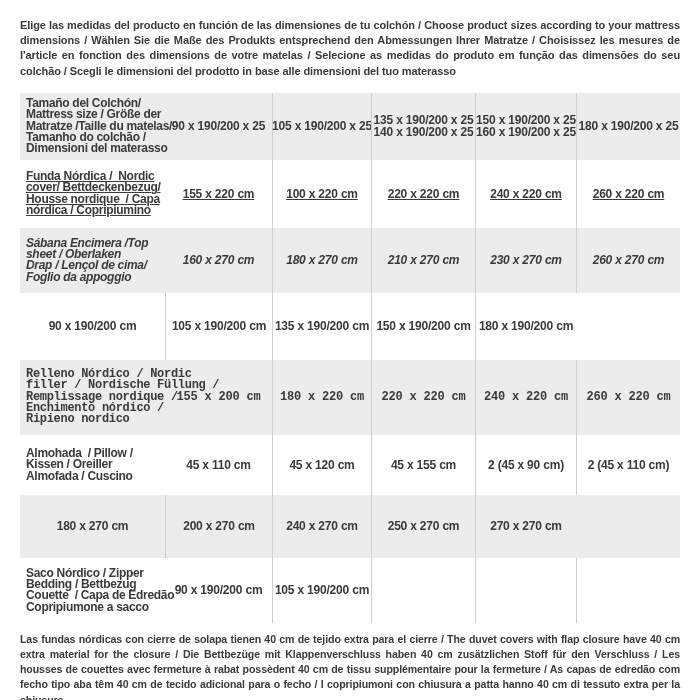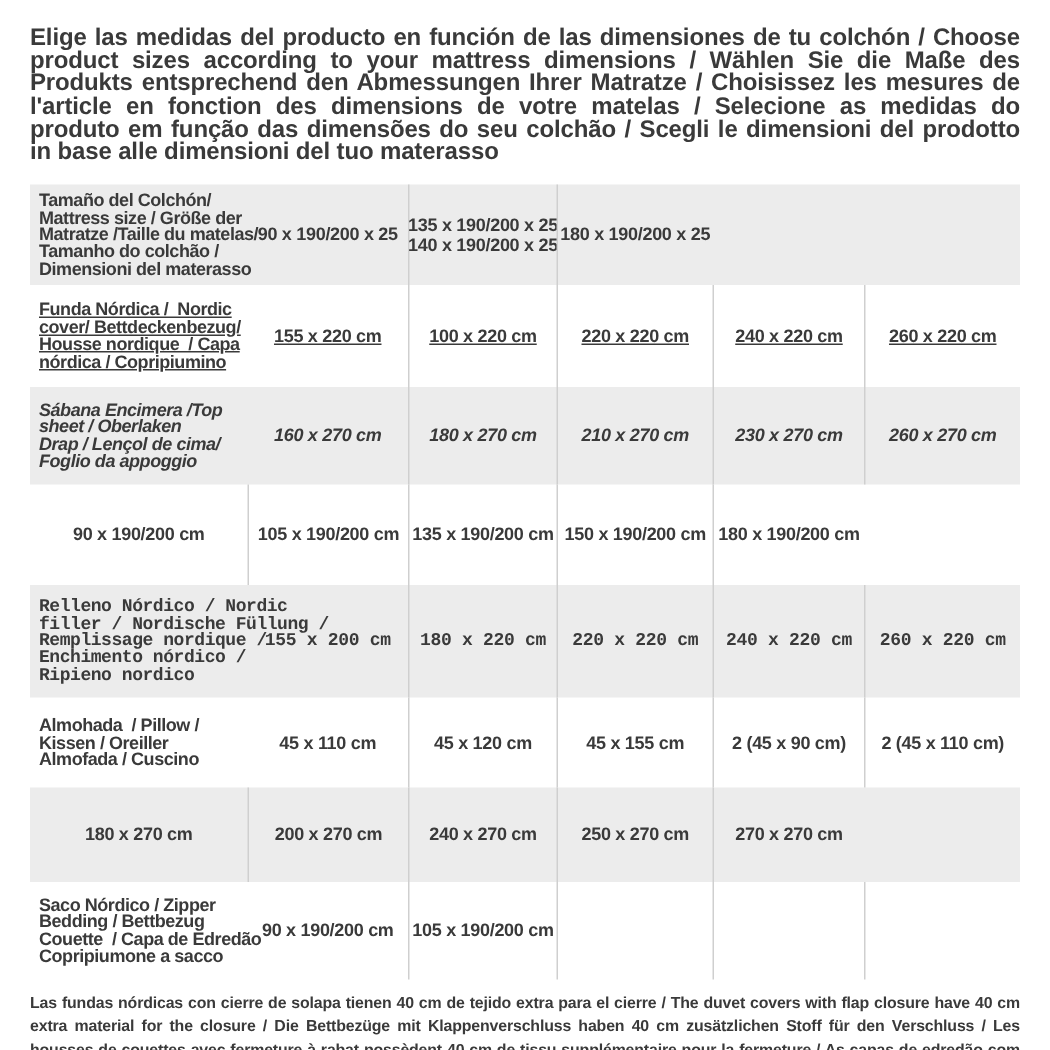--- a/index.html
+++ b/index.html
@@ -6,21 +6,21 @@
   html, body { width: 700px; height: 700px; }
   body {
     background: #ffffff;
     font-family: "Liberation Sans", sans-serif;
     font-weight: bold;
     color: #3a3a3a;
     overflow: hidden;
   }
   .intro {
     margin: 18px 20px 0 20px;
-    font-size: 16px;
+    font-size: 11px;
     line-height: 15.2px;
     text-align: justify;
     letter-spacing: -0.1px;
   }
   .size-table {
     margin: 14px 20px 0 20px;
     width: 660px;
   }
   .trow {
     display: grid;
@@ -70,22 +70,25 @@
 
 <div class="size-table">
 
   <div class="trow alt">
     <div class="tcell tlabel">Tamaño del Colchón/
 Mattress size / Größe der
 Matratze /Taille du matelas/
 Tamanho do colchão /
 Dimensioni del materasso</div>
     <div class="tcell">90 x 190/200 x 25</div>
+    <div class="tcell vline">105 x 190/200 x 25</div>
     <div class="tcell vline">135 x 190/200 x 25
 140 x 190/200 x 25</div>
+    <div class="tcell vline">150 x 190/200 x 25
+160 x 190/200 x 25</div>
     <div class="tcell vline">180 x 190/200 x 25</div>
   </div>
 
   <div class="trow">
     <div class="tcell tlabel">Funda Nórdica /  Nordic
 cover/ Bettdeckenbezug/
 Housse nordique  / Capa
 nórdica / Copripiumino</div>
     <div class="tcell">155 x 220 cm</div>
     <div class="tcell vline">100 x 220 cm</div>

